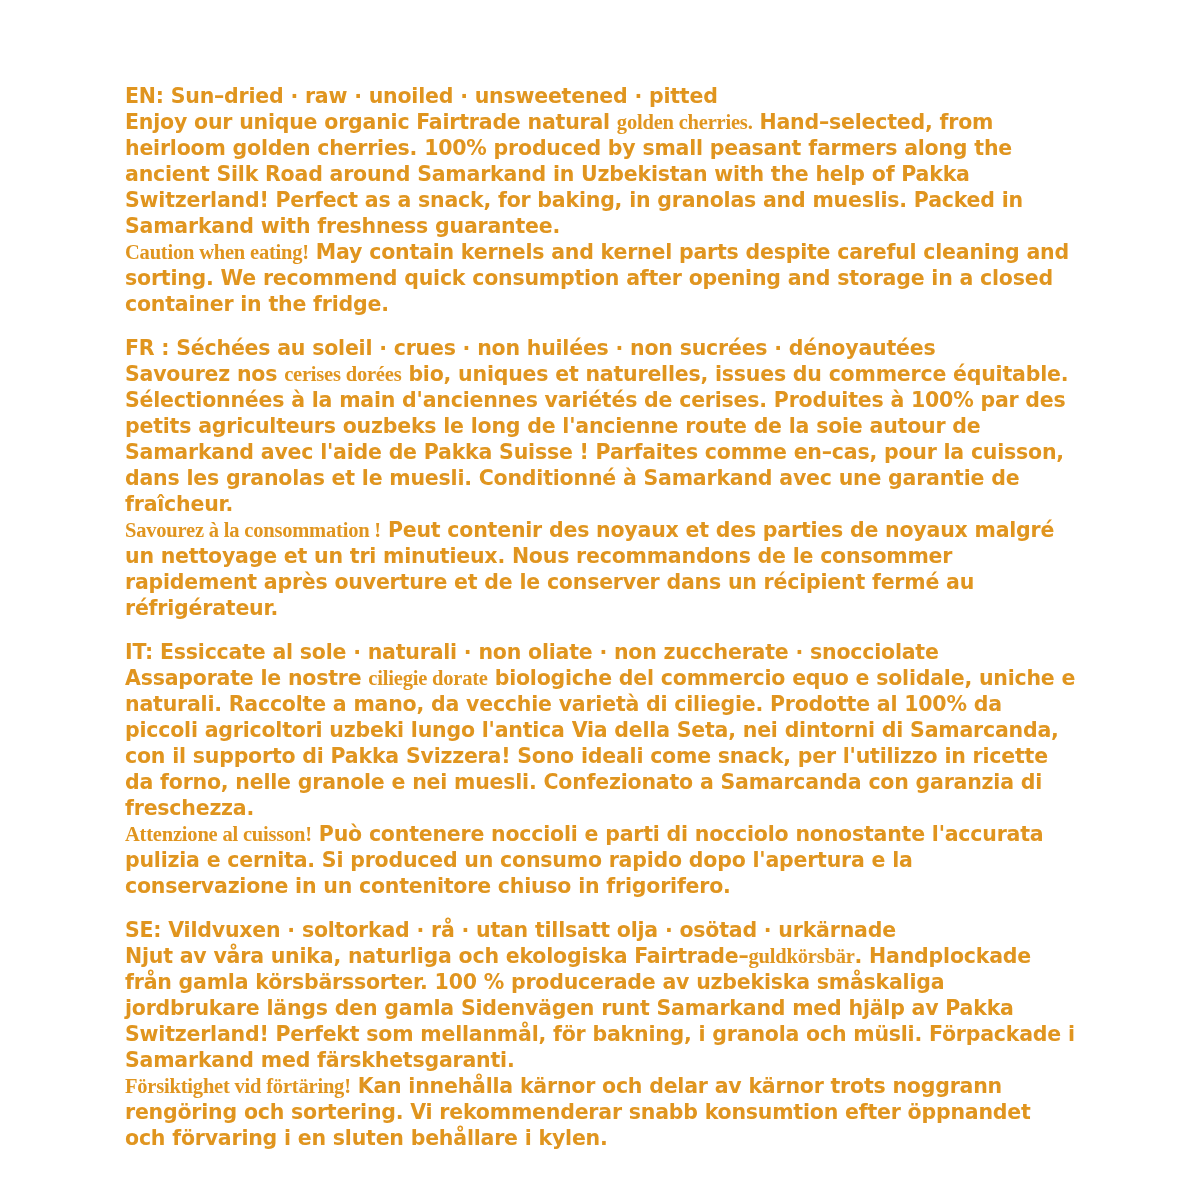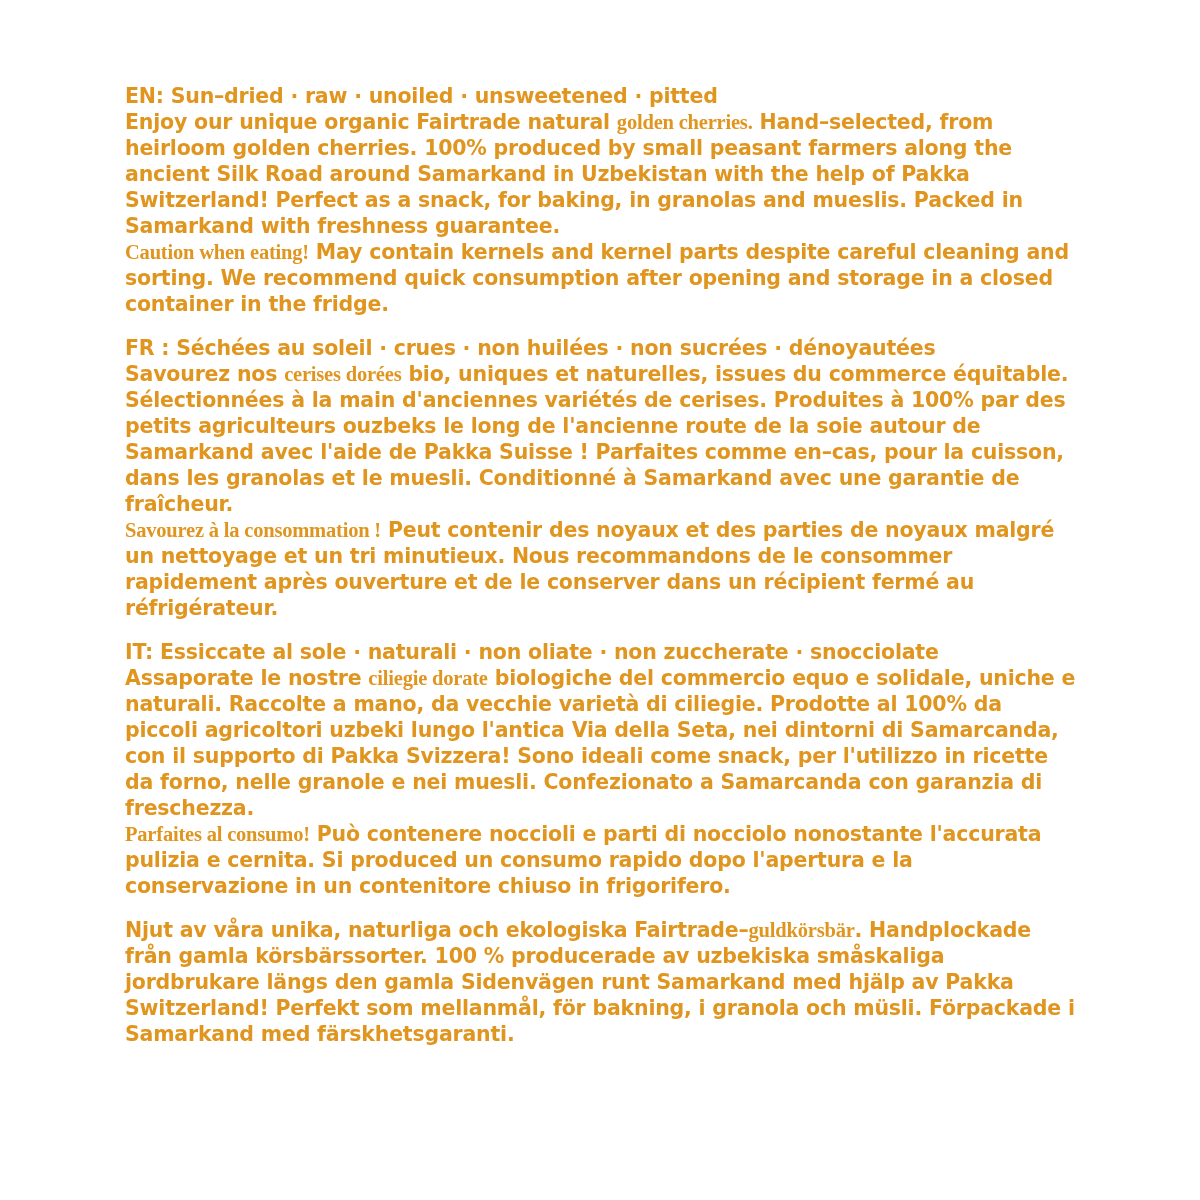--- a/index.html
+++ b/index.html
@@ -44,18 +44,20 @@
       <p class="para"><span class="b">Caution when eating!</span><span class="r"> May contain kernels and kernel parts despite careful cleaning and sorting. We recommend quick consumption after opening and storage in a closed container in the fridge.</span></p>
     </div>
     <div class="section">
       <div class="heading">FR : Séchées au soleil · crues · non huilées · non sucrées  · dénoyautées</div>
       <p class="para"><span class="r">Savourez nos </span><span class="b">cerises dorées</span><span class="r"> bio, uniques et naturelles, issues du commerce équitable. Sélectionnées à la main d'anciennes variétés de cerises. Produites à 100% par des petits agriculteurs ouzbeks le long de l'ancienne route de la soie autour de Samarkand avec l'aide de Pakka Suisse ! Parfaites comme en–cas, pour la cuisson, dans les granolas et le muesli. Conditionné à Samarkand avec une garantie de fraîcheur.</span></p>
       <p class="para"><span class="b">Savourez à la consommation !</span><span class="r"> Peut contenir des noyaux et des parties de noyaux malgré un nettoyage et un tri minutieux. Nous recommandons de le consommer rapidement après ouverture et de le conserver dans un récipient fermé au réfrigérateur.</span></p>
     </div>
     <div class="section">
       <div class="heading">IT: Essiccate al sole · naturali · non oliate · non zuccherate · snocciolate</div>
       <p class="para"><span class="r">Assaporate le nostre </span><span class="b">ciliegie dorate</span><span class="r"> biologiche del commercio equo e solidale, uniche e naturali. Raccolte a mano, da vecchie varietà di ciliegie. Prodotte al 100% da piccoli agricoltori uzbeki lungo l'antica Via della Seta, nei dintorni di Samarcanda, con il supporto di Pakka Svizzera! Sono ideali come snack, per l'utilizzo in ricette da forno, nelle granole e nei muesli. Confezionato a Samarcanda con garanzia di freschezza.</span></p>
-      <p class="para"><span class="b">Parfaites al consumo!</span><span class="r"> Può contenere noccioli e parti di nocciolo nonostante l'accurata pulizia e cernita. Si produced un consumo rapido dopo l'apertura e la conservazione in un contenitore chiuso in frigorifero.</span></p>
+      <p class="para"><span class="b">Attenzione al cuisson!</span><span class="r"> Può contenere noccioli e parti di nocciolo nonostante l'accurata pulizia e cernita. Si produced un consumo rapido dopo l'apertura e la conservazione in un contenitore chiuso in frigorifero.</span></p>
     </div>
     <div class="section">
+      <div class="heading">SE: Vildvuxen · soltorkad · rå · utan tillsatt olja · osötad · urkärnade</div>
       <p class="para"><span class="r">Njut av våra unika, naturliga och ekologiska Fairtrade–</span><span class="b">guldkörsbär</span><span class="r">. Handplockade från gamla körsbärssorter. 100 % producerade av uzbekiska småskaliga jordbrukare längs den gamla Sidenvägen runt Samarkand med hjälp av Pakka Switzerland! Perfekt som mellanmål, för bakning, i granola och müsli. Förpackade i Samarkand med färskhetsgaranti.</span></p>
+      <p class="para"><span class="b">Försiktighet vid förtäring!</span><span class="r"> Kan innehålla kärnor och delar av kärnor trots noggrann rengöring och sortering. Vi rekommenderar snabb konsumtion efter öppnandet och förvaring i en sluten behållare i kylen.</span></p>
     </div>
   </div>
 
 </body></html>

